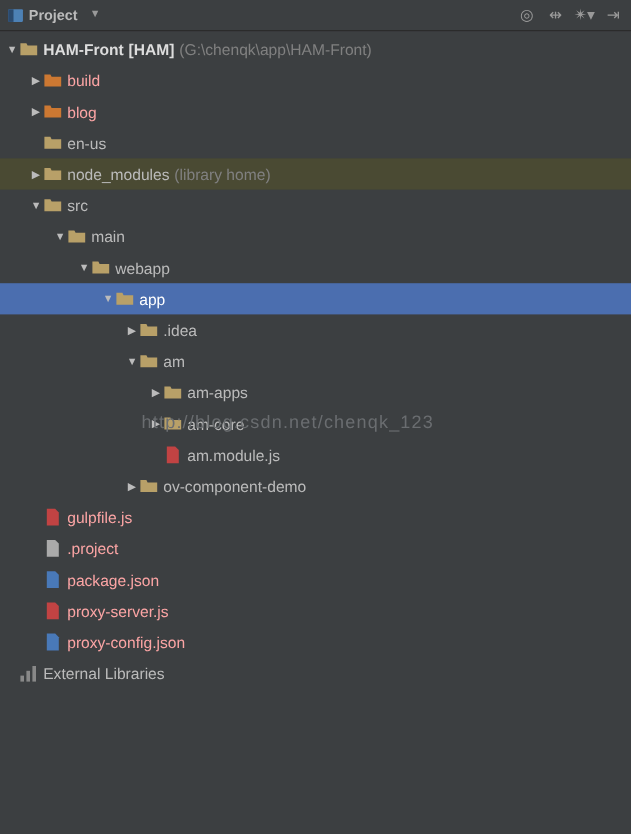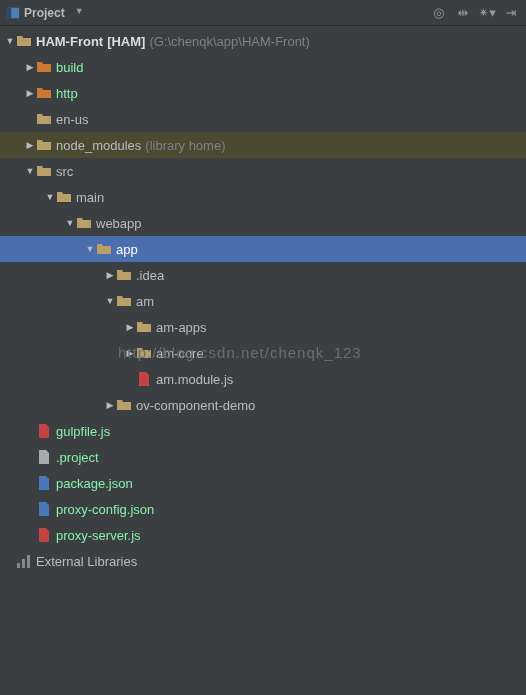--- a/index.html
+++ b/index.html
@@ -59,21 +59,21 @@
 .arrow.blank { visibility: hidden; }
 .node-icon {
   width: 16px; height: 16px;
   display: inline-flex;
   align-items: center;
   justify-content: center;
   margin-right: 4px;
   flex-shrink: 0;
 }
 .label { }
-.label.orange { color: #86efac; }
+.label.orange { color: #fca5a5; }
 .label.gray-annot { color: #808080; margin-left: 4px; }
 .label.bold { font-weight: bold; text-align: center; }
 .label.white { color: #dddddd; }
 .folder-svg { fill: #b8a068; }
 .folder-svg.orange-folder { fill: #cc7832; }
 .file-svg-css { fill: #52a85c; }
 .file-svg-js { fill: #c14343; }
 .file-svg-json { fill: #4979b8; }
 .file-svg-plain { fill: #aaaaaa; }
 .libs-svg { fill: #888888; }
@@ -161,21 +161,21 @@
     <span class="label orange">build</span>
   </div>
 
   <div class="tree-row indent-1">
     <span class="arrow">▶</span>
     <span class="node-icon">
         <svg width="16" height="16" viewBox="0 0 16 16" class="folder-svg orange-folder">
           <use href="#folder-shape"></use>
         </svg>
       </span>
-    <span class="label orange">http</span>
+    <span class="label orange">blog</span>
   </div>
 
   <div class="tree-row indent-1">
     <span class="arrow blank">▶</span>
     <span class="node-icon">
         <svg width="16" height="16" viewBox="0 0 16 16" class="folder-svg">
           <use href="#folder-shape"></use>
         </svg>
       </span>
     <span class="label">en-us</span>
@@ -319,35 +319,35 @@
         <svg width="16" height="16" viewBox="0 0 16 16" class="file-svg-json">
           <use href="#file-shape"></use>
         </svg>
       </span>
     <span class="label orange">package.json</span>
   </div>
 
   <div class="tree-row indent-1">
     <span class="arrow blank">▶</span>
     <span class="node-icon">
+        <svg width="16" height="16" viewBox="0 0 16 16" class="file-svg-js">
+          <use href="#file-shape"></use>
+        </svg>
+      </span>
+    <span class="label orange">proxy-server.js</span>
+  </div>
+
+  <div class="tree-row indent-1">
+    <span class="arrow blank">▶</span>
+    <span class="node-icon">
         <svg width="16" height="16" viewBox="0 0 16 16" class="file-svg-json">
           <use href="#file-shape"></use>
         </svg>
       </span>
     <span class="label orange">proxy-config.json</span>
-  </div>
-
-  <div class="tree-row indent-1">
-    <span class="arrow blank">▶</span>
-    <span class="node-icon">
-        <svg width="16" height="16" viewBox="0 0 16 16" class="file-svg-js">
-          <use href="#file-shape"></use>
-        </svg>
-      </span>
-    <span class="label orange">proxy-server.js</span>
   </div>
 
   <div class="tree-row indent-0">
     <span class="arrow blank">▶</span>
     <span class="node-icon">
         <svg width="16" height="16" viewBox="0 0 16 16" class="libs-svg">
           <use href="#libs-shape"></use>
         </svg>
       </span>
     <span class="label">External Libraries</span>

